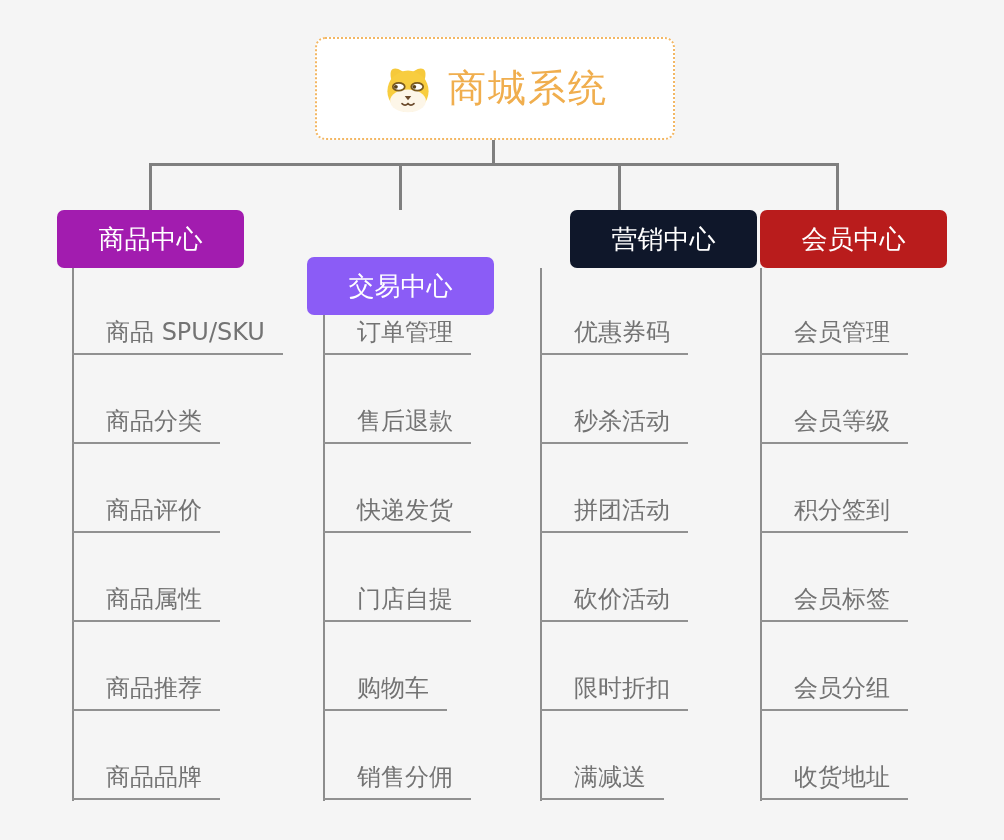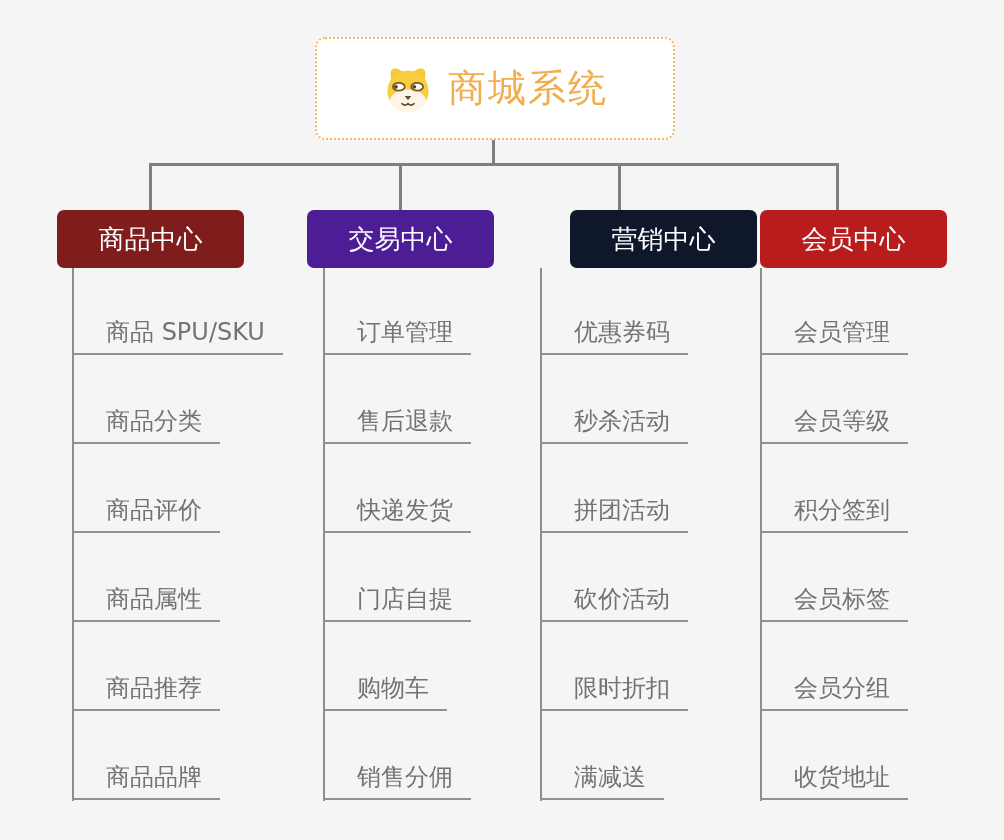--- a/index.html
+++ b/index.html
@@ -18,22 +18,22 @@
   .conn{position:absolute;background:#7f7f7f;}
   .root-stub{left:492px;top:138px;width:3px;height:27px;}
   .bus{left:149px;top:163px;width:690px;height:3px;}
   .drop{width:3px;top:163px;height:47px;}
   .drop1{left:149px;} .drop2{left:399px;} .drop3{left:618px;} .drop4{left:836px;}
   
   .branch-header{
     position:absolute;top:210px;width:187px;height:58px;border-radius:7px;
     color:#ffffff;font-size:26px;display:flex;align-items:center;justify-content:center;
   }
-  .h1{left:57px;background:#7f1d1d;}
-  .h2{left:307px;background:#4c1d95;}
+  .h1{left:57px;background:#a21caf;}
+  .h2{left:307px;background:#8b5cf6;margin-top:47px;}
   .h3{left:526px;background:#0f172a;margin-left:44px;}
   .h4{left:760px;background:#b91c1c;justify-content:center;}
   
   .trunk{position:absolute;top:268px;height:533px;width:2px;background:#8d8d8d;}
   .t1{left:72px;} .t2{left:323px;} .t3{left:540px;} .t4{left:760px;}
   
   .leaf{
     position:absolute;font-size:24px;line-height:30px;color:#737373;
     padding:0 18px 6px 34px;border-bottom:2px solid #919191;white-space:nowrap;
   }

